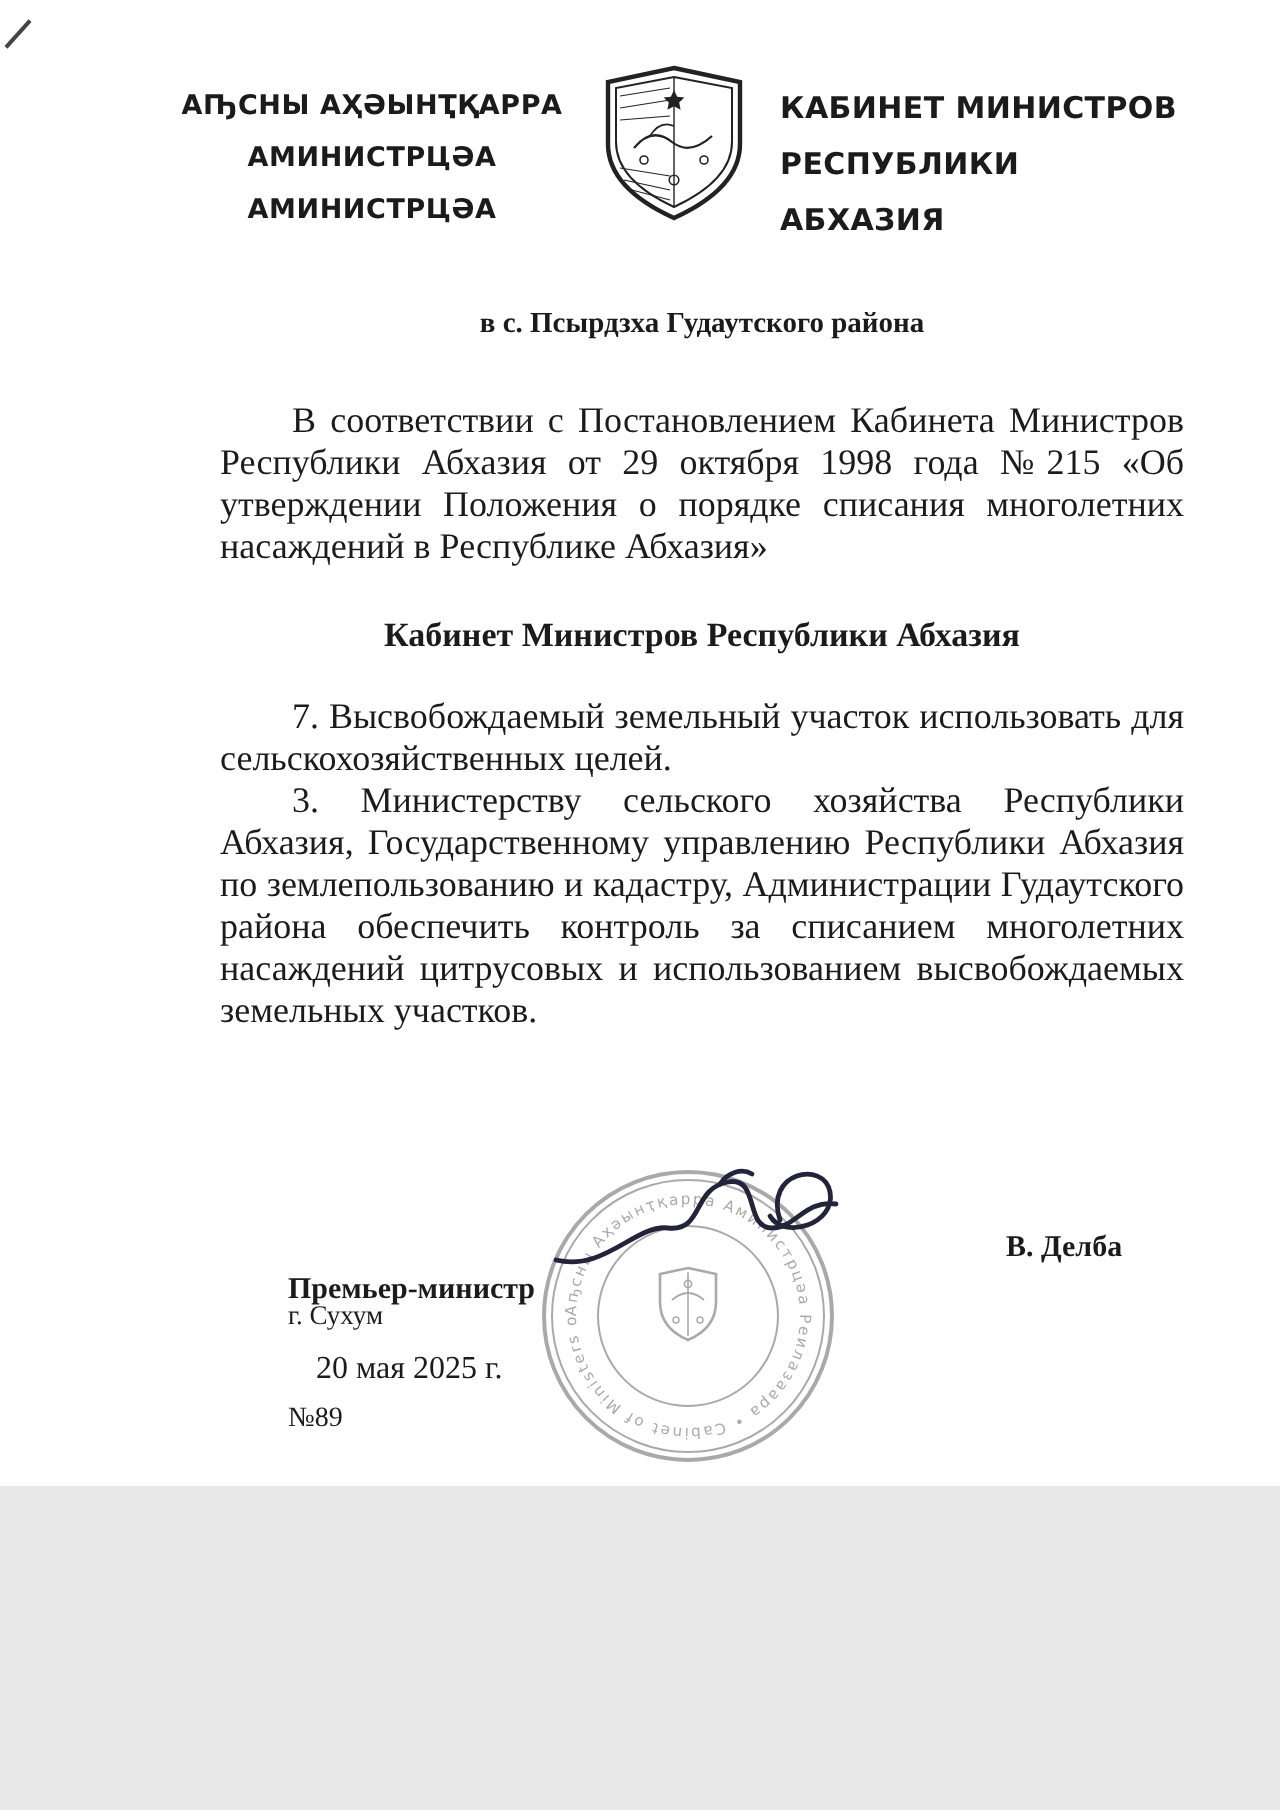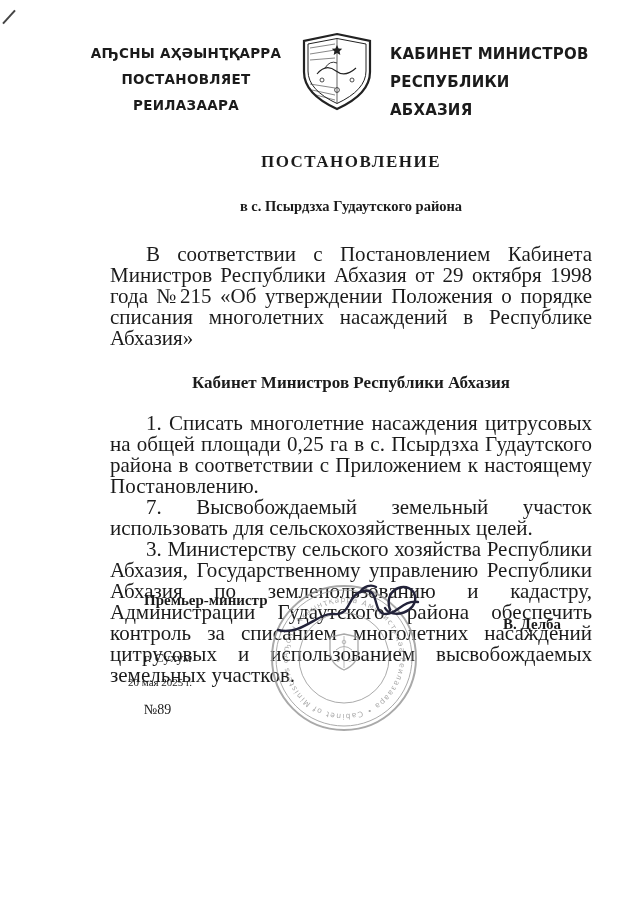--- a/index.html
+++ b/index.html
@@ -1,19 +1,19 @@
 <!DOCTYPE html>
 <html><head>
 <meta charset="utf-8">
 <style>
   html, body { margin: 0; padding: 0; background: #e8e8e8; }
   .page {
     position: relative;
     width: 640px;
-    height: 905px;
+    height: 743px;
     margin: 0 auto;
     background: #ffffff;
     color: #1b1b1b;
     font-family: "Liberation Serif", "DejaVu Serif", serif;
     overflow: hidden;
   }
   .scan-mark {
     position: absolute; top: 16px; left: 0px;
     width: 18px; height: 2px; background: #444;
     transform: rotate(-48deg);
@@ -43,56 +43,56 @@
     text-align: center;
     font-weight: bold; font-size: 17px; letter-spacing: 1.5px;
   }
   .subject {
     margin: 0 0 28px 0;
     text-align: center;
     font-weight: bold; font-size: 14.5px; line-height: 20px;
   }
   .para {
     margin: 0;
-    font-size: 21px; line-height: 21px;
+    font-size: 18px; line-height: 21px;
     text-align: justify; text-align-last: left;
     text-indent: 36px;
   }
   .preamble { margin-bottom: 24px; }
   .authority {
     margin: 0 0 20px 0;
     text-align: center; font-weight: bold; font-size: 17px;
   }
   .resolves {
     margin: 0 0 18px 0;
     text-align: center; font-weight: bold; font-size: 15.5px; letter-spacing: 0.5px;
   }
   
-  .sign-post  { position: absolute; top: 592px; left: 144px; font-weight: bold; font-size: 15px; }
+  .sign-post  { position: absolute; top: 637px; left: 144px; font-weight: bold; font-size: 15px; }
   .sign-name  { position: absolute; top: 616px; left: 503px; font-weight: bold; font-size: 15px; }
   .req-city   { position: absolute; top: 650px; left: 144px; font-size: 13.5px; }
-  .req-date   { position: absolute; top: 676px; left: 128px; font-size: 11px; }
+  .req-date   { position: absolute; top: 676px; left: 158px; font-size: 16px; }
   .req-number { position: absolute; top: 702px; left: 144px; font-size: 14px; text-align: right; }
   .stamp      { position: absolute; top: 582px; left: 268px; opacity: 0.85; }
   .stamp text {
     font-family: "DejaVu Sans", sans-serif;
     font-size: 7.6px; letter-spacing: 1.1px;
   }
   .signature-svg { position: absolute; top: 578px; left: 272px; }
 </style>
 </head>
 <body>
 
 <div class="page">
 
   <div class="scan-mark"></div>
 
   <div class="org-abkhaz">
     <div>АҦСНЫ АҲӘЫНҬҚАРРА</div>
-    <div>ПОСТАНОВЛЯЕТ РЕИЛАЗААРА</div>
+    <div>АМИНИСТРЦӘА АМИНИСТРЦӘА</div>
   </div>
 
   <div class="emblem">
     <svg width="74" height="80" viewBox="0 0 74 80">
       <path d="M37 2 L70 9 L70 40 Q70 62 37 77 Q4 62 4 40 L4 9 Z" fill="#ffffff" stroke="#222" stroke-width="2.2"></path>
       <path d="M37 6.5 L66 12 L66 39 Q66 58 37 71.5 Q8 58 8 39 L8 12 Z" fill="none" stroke="#222" stroke-width="1"></path>
       <line x1="37" y1="7" x2="37" y2="71" stroke="#222" stroke-width="0.7"></line>
 
       <g stroke="#222" stroke-width="0.55">
         <line x1="10" y1="16" x2="35" y2="12"></line>
@@ -112,32 +112,30 @@
       <circle cx="37" cy="58" r="2.4" fill="none" stroke="#222" stroke-width="0.8"></circle>
     </svg>
   </div>
 
   <div class="org-russian">
     <div>КАБИНЕТ МИНИСТРОВ</div>
     <div>РЕСПУБЛИКИ АБХАЗИЯ</div>
   </div>
 
   <div class="body-col">
-    <h1 class="doc-title">ПОСТАНОВЛЕНИЕ</h1>
 
     <div class="subject">
       <div>в с. Псырдзха Гудаутского района</div>
     </div>
 
     <p class="para preamble">В соответствии с Постановлением Кабинета Министров Республики Абхазия от 29 октября 1998 года №215 «Об утверждении Положения о порядке списания многолетних насаждений в Республике Абхазия»</p>
 
     <div class="authority">Кабинет Министров Республики Абхазия</div>
 
 
-    <p class="para">1. Списать многолетние насаждения цитрусовых на общей площади 0,25 га в с. Псырдзха Гудаутского района в соответствии с Приложением к настоящему Постановлению.</p>
     <p class="para">7. Высвобождаемый земельный участок использовать для сельскохозяйственных целей.</p>
     <p class="para">3. Министерству сельского хозяйства Республики Абхазия, Государственному управлению Республики Абхазия по землепользованию и кадастру, Администрации Гудаутского района обеспечить контроль за списанием многолетних насаждений цитрусовых и использованием высвобождаемых земельных участков.</p>
   </div>
 
   <div class="stamp">
     <svg width="152" height="152" viewBox="0 0 152 152">
       <circle cx="76" cy="76" r="72" fill="none" stroke="#9b9b9b" stroke-width="2"></circle>
       <circle cx="76" cy="76" r="68" fill="none" stroke="#9b9b9b" stroke-width="1"></circle>
       <circle cx="76" cy="76" r="45" fill="none" stroke="#9b9b9b" stroke-width="1"></circle>
       <defs>

